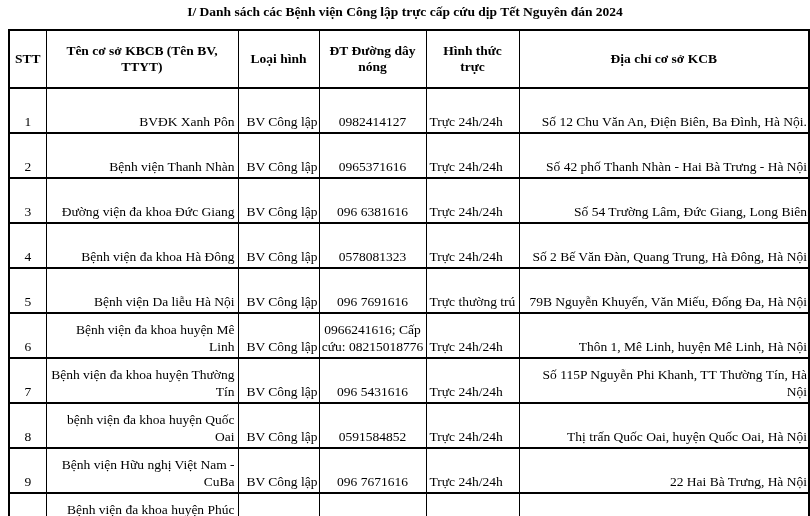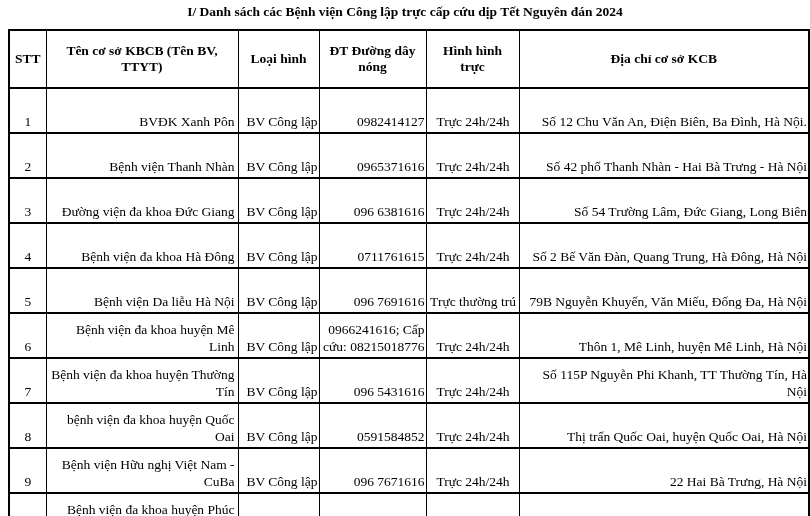--- a/index.html
+++ b/index.html
@@ -56,22 +56,22 @@
     vertical-align: middle;
     padding: 2px 3px;
   }
   td {
     height: 40px;
     vertical-align: bottom;
     padding: 1px 3px 2px 3px;
     text-align: right;
   }
   td.col-stt   { text-align: center; }
-  td.col-phone { padding-left: 1px; padding-right: 1px; }
-  td.col-shift { text-align: center; padding-right: 2px; }
+  td.col-phone { text-align: center; padding-left: 1px; padding-right: 1px; }
+  td.col-shift { text-align: left; padding-right: 2px; }
   td.col-type  { padding-right: 1px; }
   td.col-address { padding-left: 2px; padding-right: 1px; border-radius: 9px; }
 </style>
 </head>
 <body>
 
 <div class="page">
   <div class="title">I/ Danh sách các Bệnh viện Công lập trực cấp cứu dịp Tết Nguyên đán 2024</div>
 
   <table class="hospital-table">
@@ -82,21 +82,21 @@
       <col class="c-phone">
       <col class="c-shift">
       <col class="c-address">
     </colgroup>
     <thead>
         <tr>
           <th class="col-stt">STT</th>
           <th class="col-name">Tên cơ sở KBCB (Tên BV, TTYT)</th>
           <th class="col-type">Loại hình</th>
           <th class="col-phone">ĐT Đường dây nóng</th>
-          <th class="col-shift">Hình hình trực</th>
+          <th class="col-shift">Hình thức trực</th>
           <th class="col-address">Địa chỉ cơ sở KCB</th>
         </tr>
       </thead>
     <tbody>
         <tr>
           <td class="col-stt">1</td>
           <td class="col-name">BVĐK Xanh Pôn</td>
           <td class="col-type">BV Công lập</td>
           <td class="col-phone">0982414127</td>
           <td class="col-shift">Trực 24h/24h</td>
@@ -115,21 +115,21 @@
           <td class="col-name">Đường viện đa khoa Đức Giang</td>
           <td class="col-type">BV Công lập</td>
           <td class="col-phone">096 6381616</td>
           <td class="col-shift">Trực 24h/24h</td>
           <td class="col-address">Số 54 Trường Lâm, Đức Giang, Long Biên</td>
         </tr>
         <tr>
           <td class="col-stt">4</td>
           <td class="col-name">Bệnh viện đa khoa Hà Đông</td>
           <td class="col-type">BV Công lập</td>
-          <td class="col-phone">0711761615</td>
+          <td class="col-phone">0578081323</td>
           <td class="col-shift">Trực 24h/24h</td>
           <td class="col-address">Số 2 Bế Văn Đàn, Quang Trung, Hà Đông, Hà Nội</td>
         </tr>
         <tr>
           <td class="col-stt">5</td>
           <td class="col-name">Bệnh viện Da liễu Hà Nội</td>
           <td class="col-type">BV Công lập</td>
           <td class="col-phone">096 7691616</td>
           <td class="col-shift">Trực thường trú</td>
           <td class="col-address">79B Nguyễn Khuyến, Văn Miếu, Đống Đa, Hà Nội</td>

